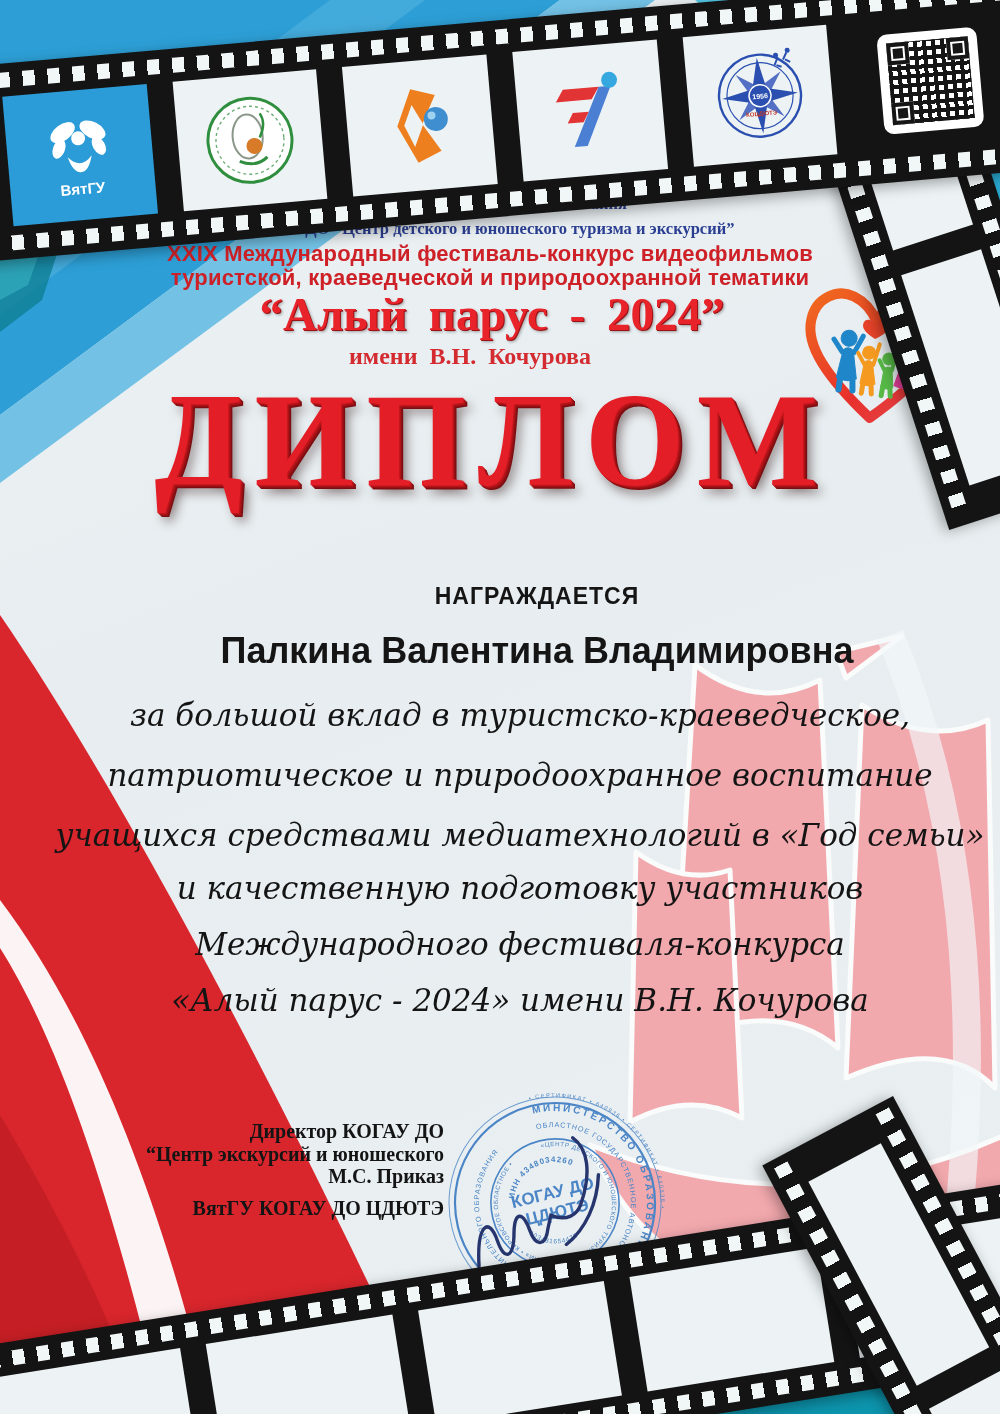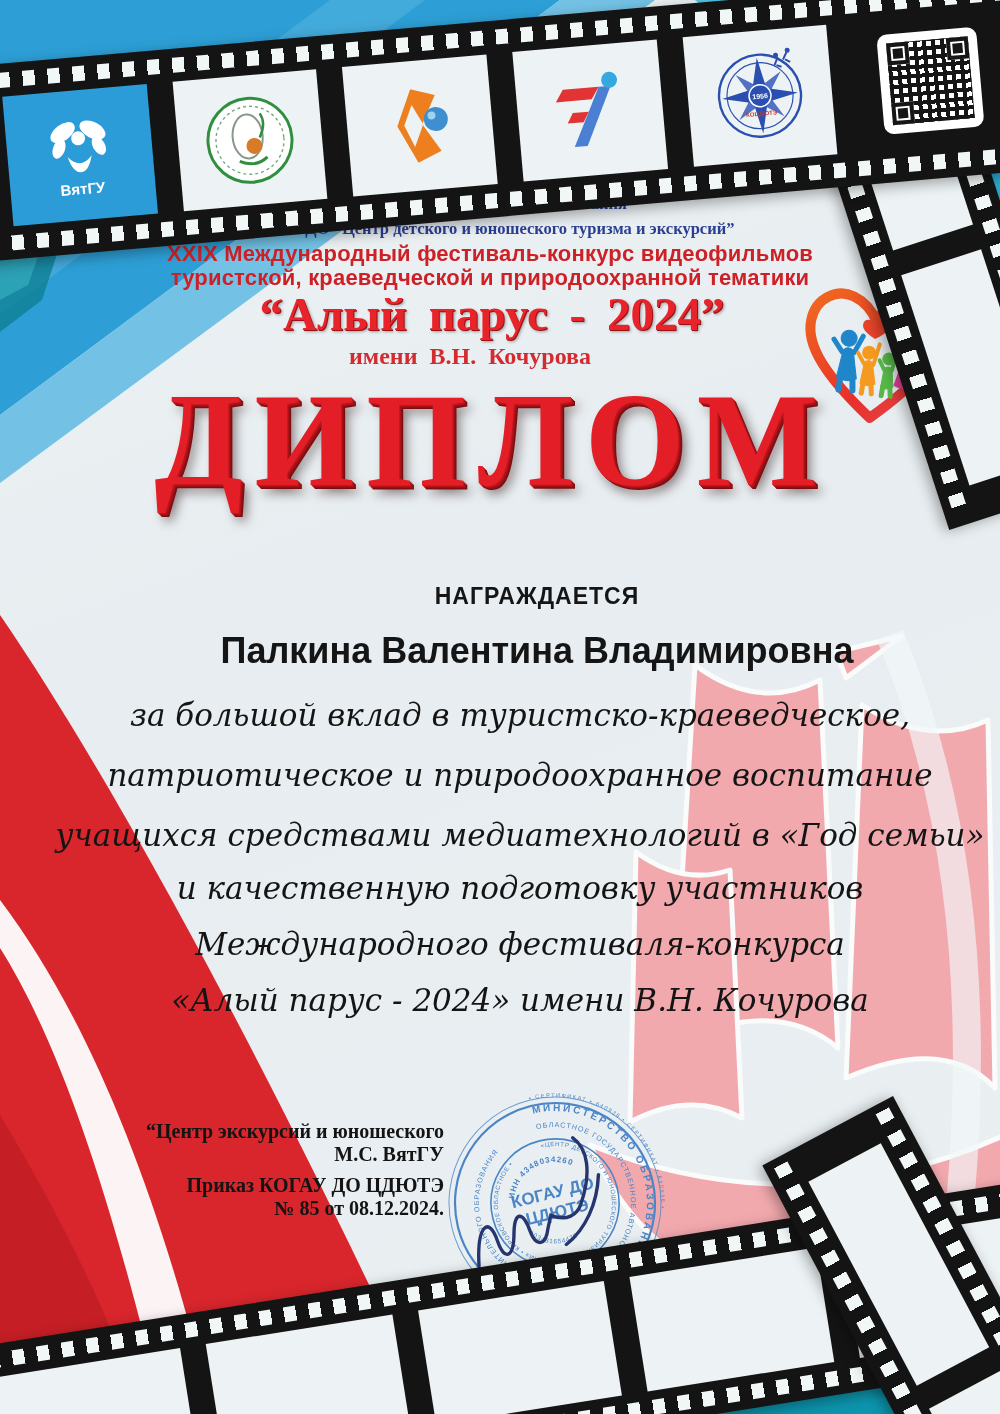--- a/index.html
+++ b/index.html
@@ -249,24 +249,24 @@
   <div class="tc award-label" style="top:583px;">НАГРАЖДАЕТСЯ</div>
   <div class="tc recipient" style="top:630px;">Палкина Валентина Владимировна</div>
   <div class="tc cite" style="top:697px;">за большой вклад в туристско-краеведческое,</div>
   <div class="tc cite" style="top:757px;">патриотическое и природоохранное воспитание</div>
   <div class="tc cite" style="top:817px;">учащихся средствами медиатехнологий в «Год семьи»</div>
   <div class="tc cite" style="top:870px;">и качественную подготовку участников</div>
   <div class="tc cite" style="top:926px;">Международного фестиваля-конкурса</div>
   <div class="tc cite" style="top:982px;">«Алый парус - 2024» имени В.Н. Кочурова</div>
 
   <div class="sig">
+    <div>Директор КОГАУ ДО</div>
     <div>“Центр экскурсий и юношеского</div>
-    <div>М.С. ВятГУ</div>
-    <div class="order">Приказ КОГАУ ДО ЦДЮТЭ</div>
-    <div>№ 85 от 08.12.2024.</div>
+    <div>М.С. Приказ</div>
+    <div class="order">ВятГУ КОГАУ ДО ЦДЮТЭ</div>
   </div>
 
   <svg class="abs" style="left:438px;top:1086px;transform:rotate(-14deg);" width="234" height="234" viewBox="0 0 234 234">
     <g fill="#4b85c6" font-family="Liberation Sans,sans-serif">
       <circle cx="117" cy="117" r="106" fill="none" stroke="#4b85c6" stroke-width="1" opacity=".8"></circle>
       <circle cx="117" cy="117" r="100" fill="none" stroke="#4b85c6" stroke-width="2.2"></circle>
       <circle cx="117" cy="117" r="64" fill="none" stroke="#4b85c6" stroke-width="1.6"></circle>
       <defs>
         <path id="rMicro" d="M117,11 a106,106 0 1 1 -0.1,0"></path>
         <path id="rOuter" d="M117,25 a92,92 0 1 1 -0.1,0"></path>

